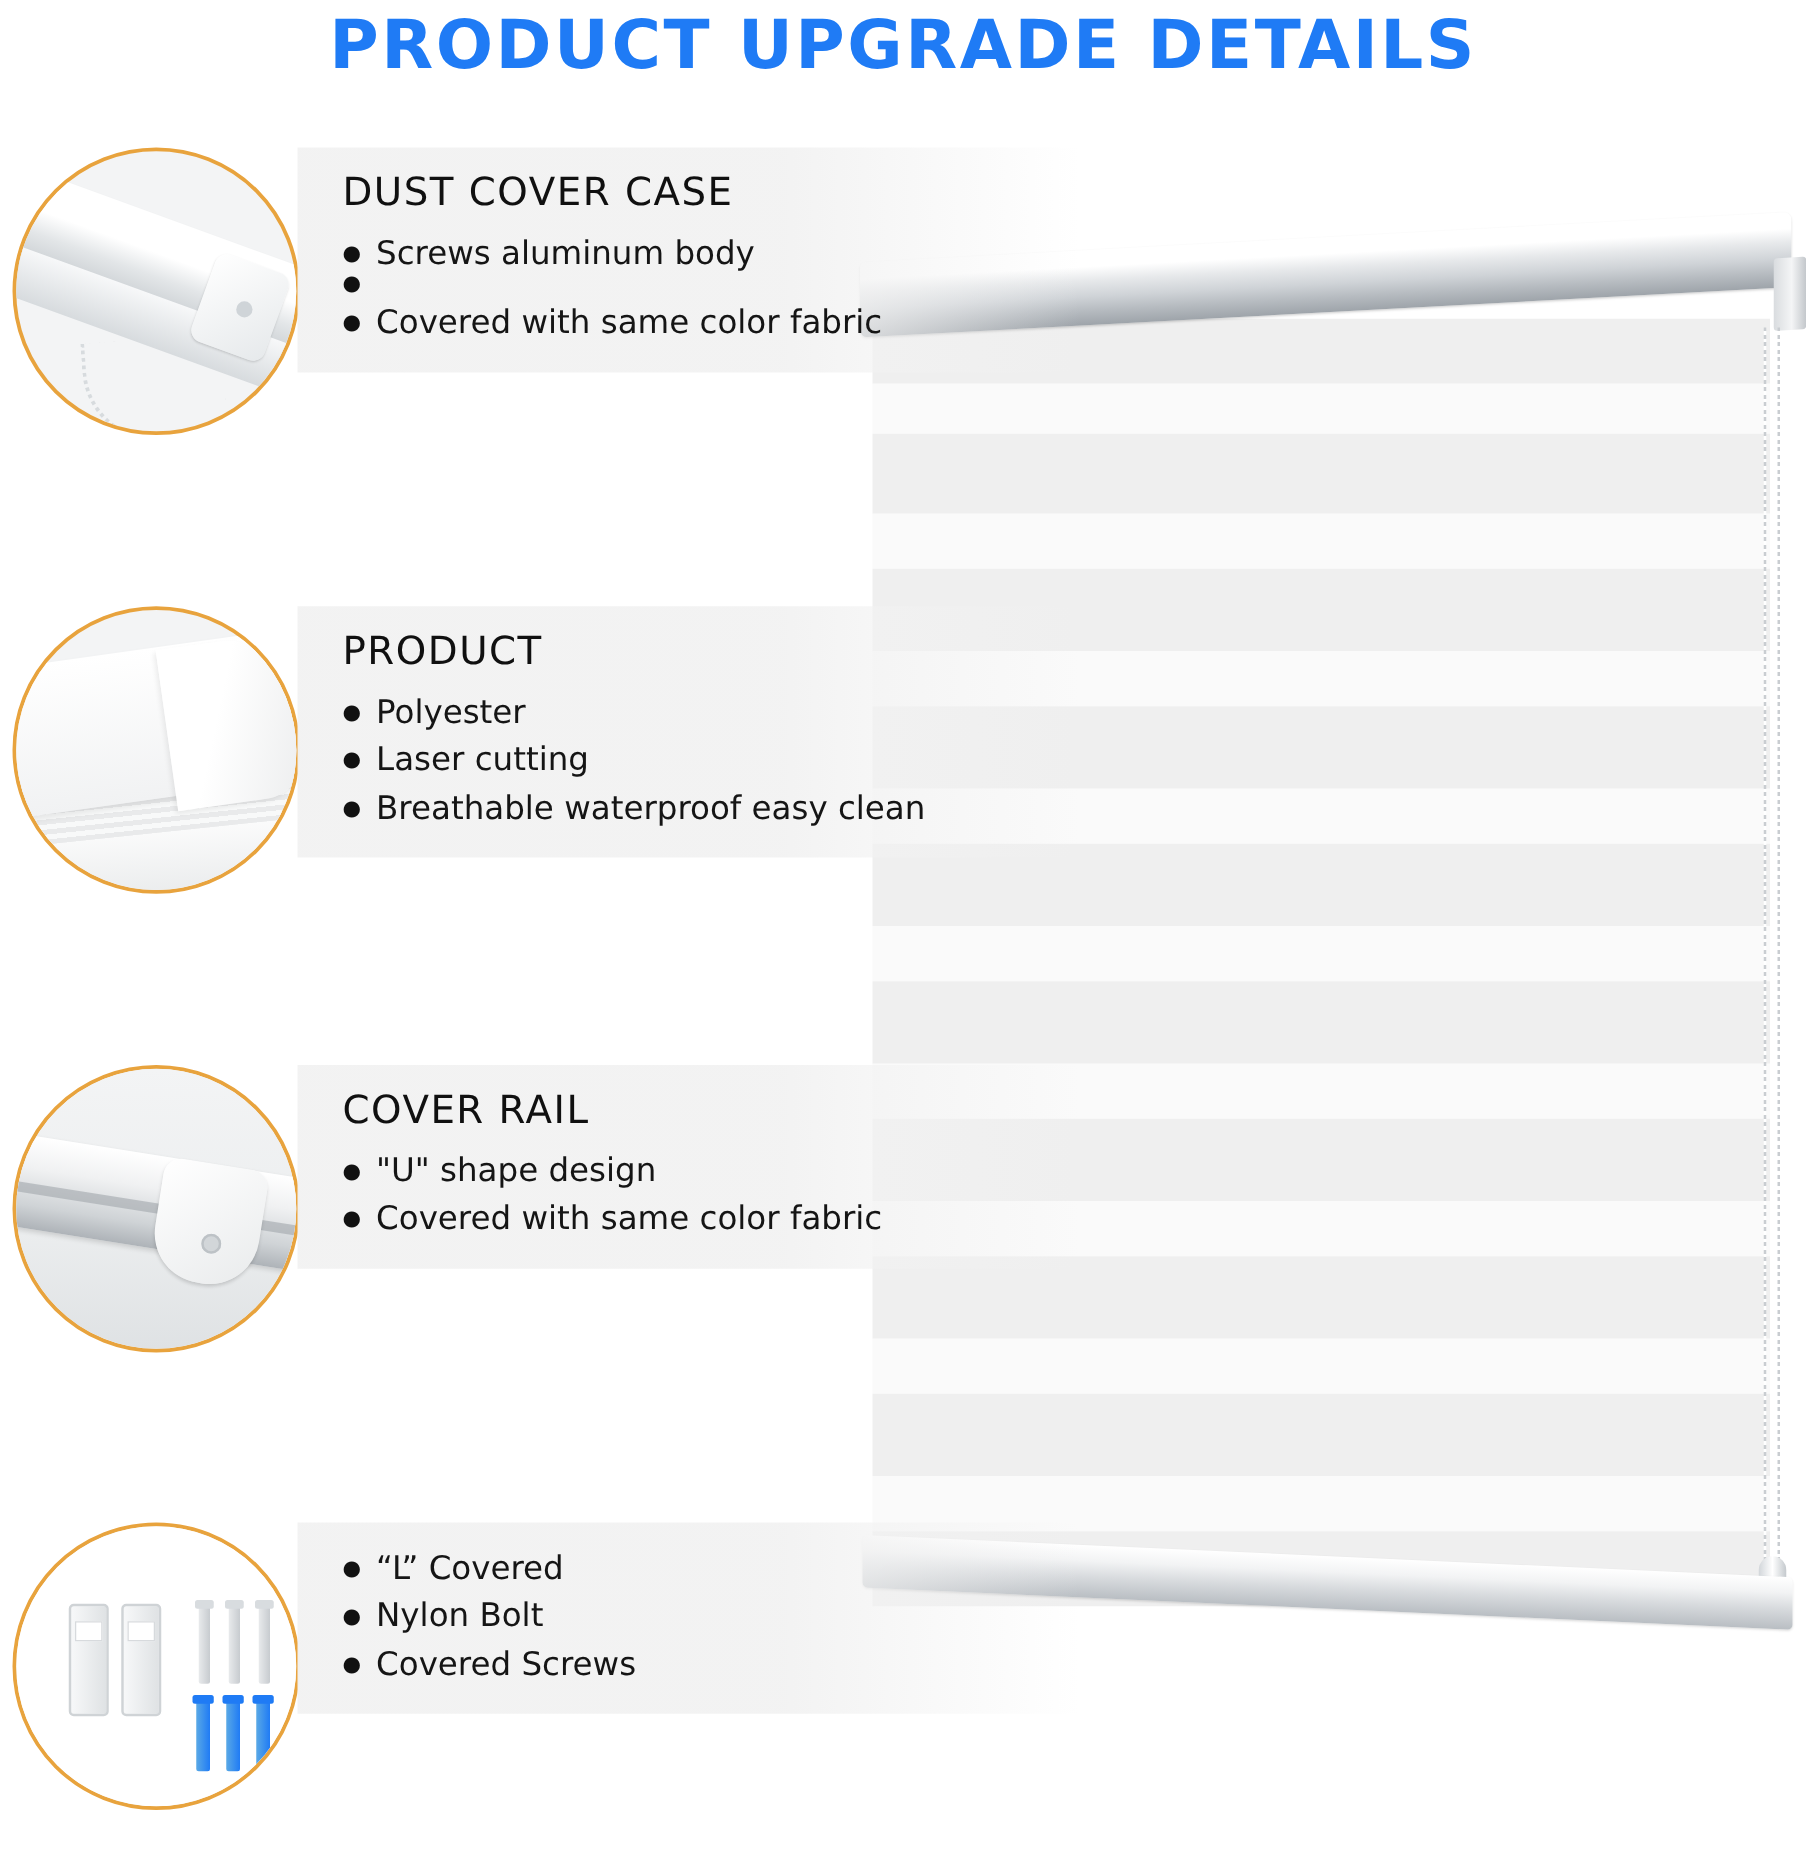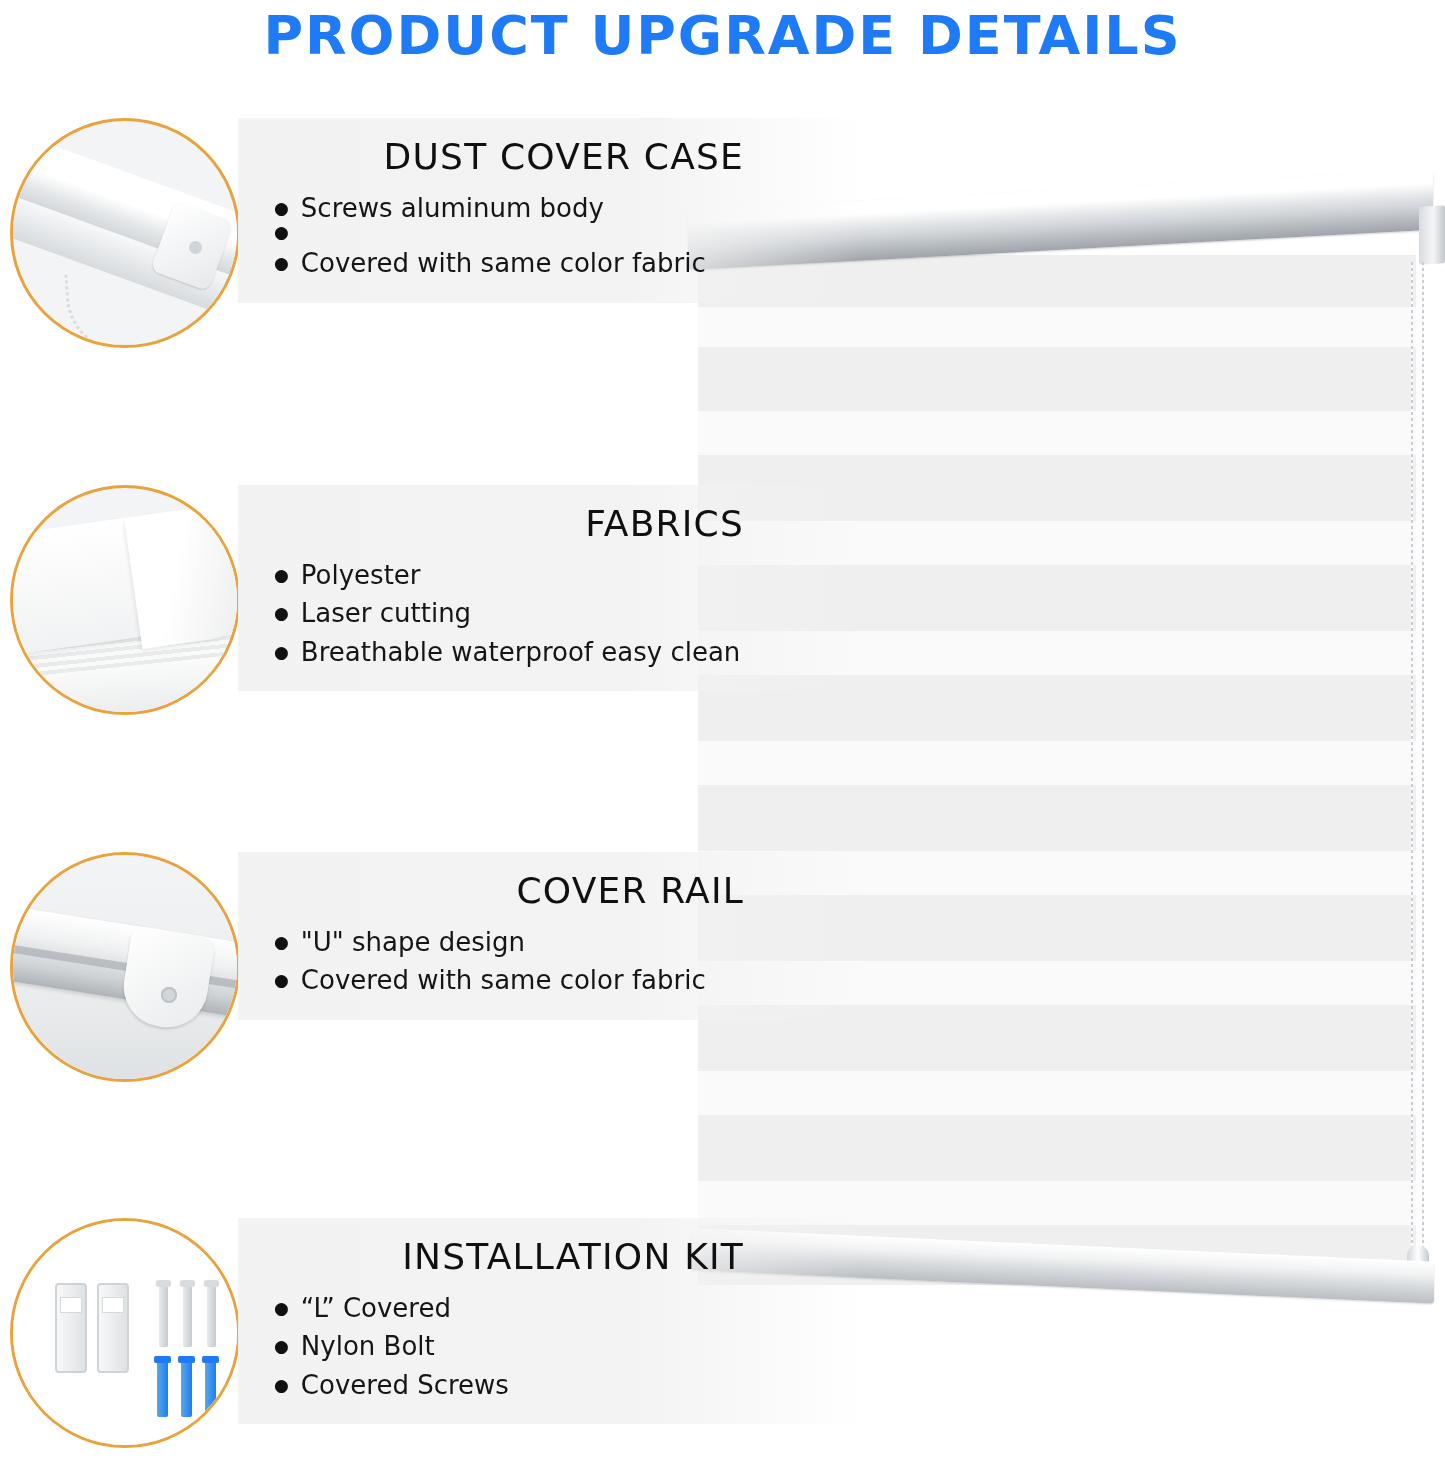--- a/index.html
+++ b/index.html
@@ -136,25 +136,24 @@
     left: 228px;
     top: 0;
     background: linear-gradient(to right, rgba(242,242,242,0.97) 0%, rgba(242,242,242,0.95) 62%, rgba(242,242,242,0.0) 100%);
     padding: 18px 120px 20px 36px;
     min-width: 470px;
   }
   .feature h2 {
     margin: 0 0 12px 0;
     font-family: "DejaVu Sans", sans-serif;
     font-weight: normal;
-    font-size: 36px;
+    font-size: 31px;
     letter-spacing: 1.2px;
     color: #101010;
     white-space: nowrap;
-    text-align: right;
   }
   .feature ul {
     margin: 0;
     padding: 0;
     list-style: none;
   }
   .feature li {
     font-size: 26px;
     color: #151515;
     line-height: 1.48;
@@ -455,21 +454,21 @@
 <div class="feature" id="feature-fabrics" style="top:485px;">
   <div class="thumb" id="thumb-fabrics">
     <div class="inner">
       <div class="sheetC"></div>
       <div class="sheetB"></div>
       <div class="sheetA"></div>
       <div class="curl"></div>
     </div>
   </div>
   <div class="callout">
-    <h2>FABRICS</h2>
+    <h2>PRODUCT</h2>
     <ul>
       <li>
           <span class="bullet">●</span>
           <span>Polyester</span>
         </li>
       <li>
           <span class="bullet">●</span>
           <span>Laser cutting</span>
         </li>
       <li>
@@ -529,21 +528,20 @@
         </div>
       <div class="kit-anchor" style="left:168px; top:140px; height:56px;">
           <div class="head"></div>
         </div>
       <div class="kit-anchor" style="left:192px; top:140px; height:56px;">
           <div class="head"></div>
         </div>
     </div>
   </div>
   <div class="callout">
-    <h2>INSTALLATION KIT</h2>
     <ul>
       <li>
           <span class="bullet">●</span>
           <span>“L” Covered</span>
         </li>
       <li>
           <span class="bullet">●</span>
           <span>Nylon Bolt</span>
         </li>
       <li>

